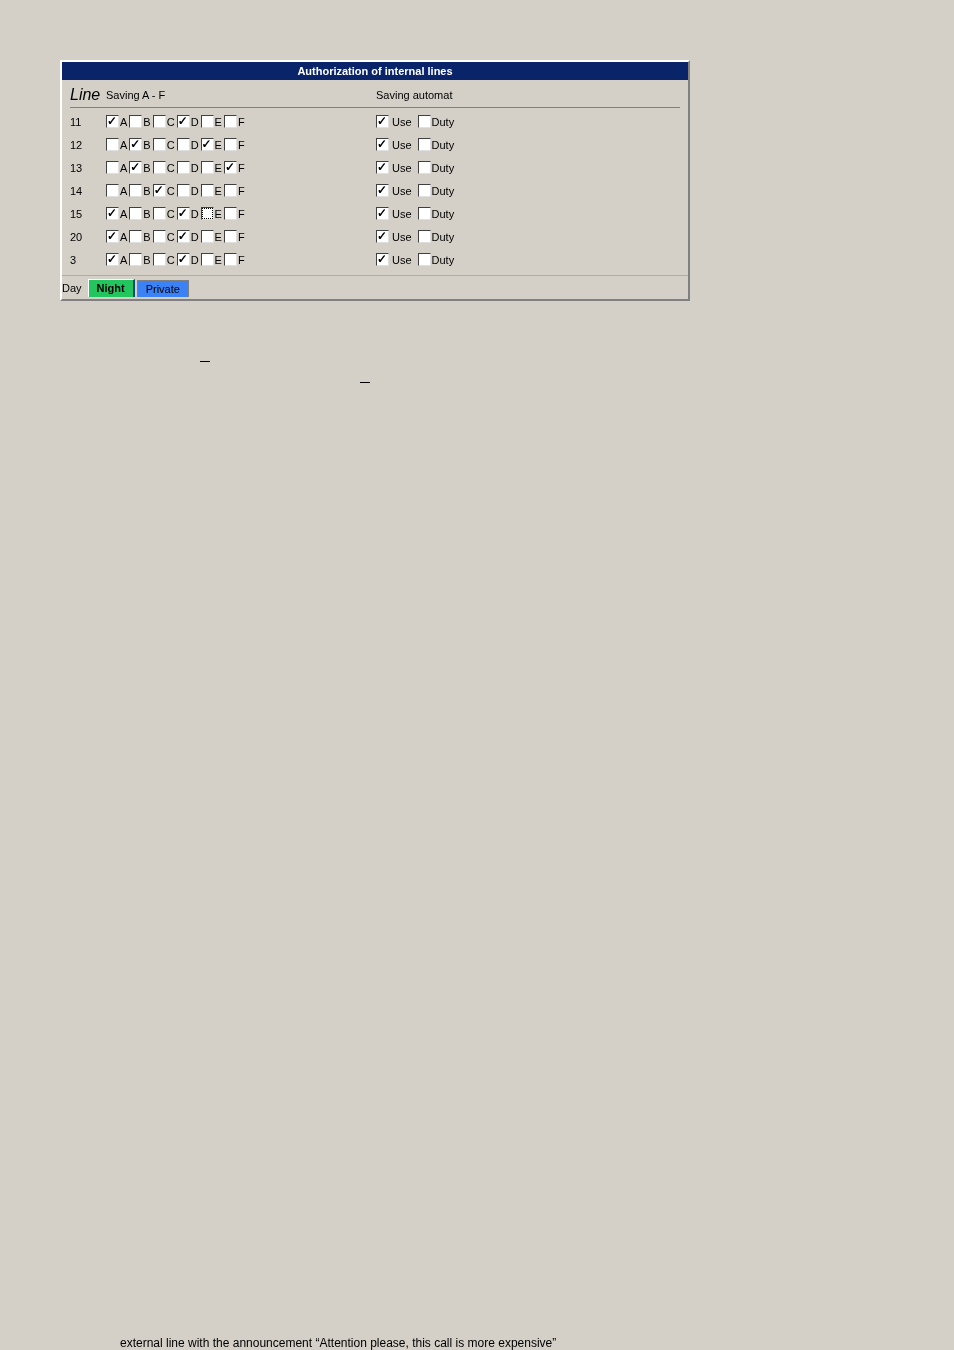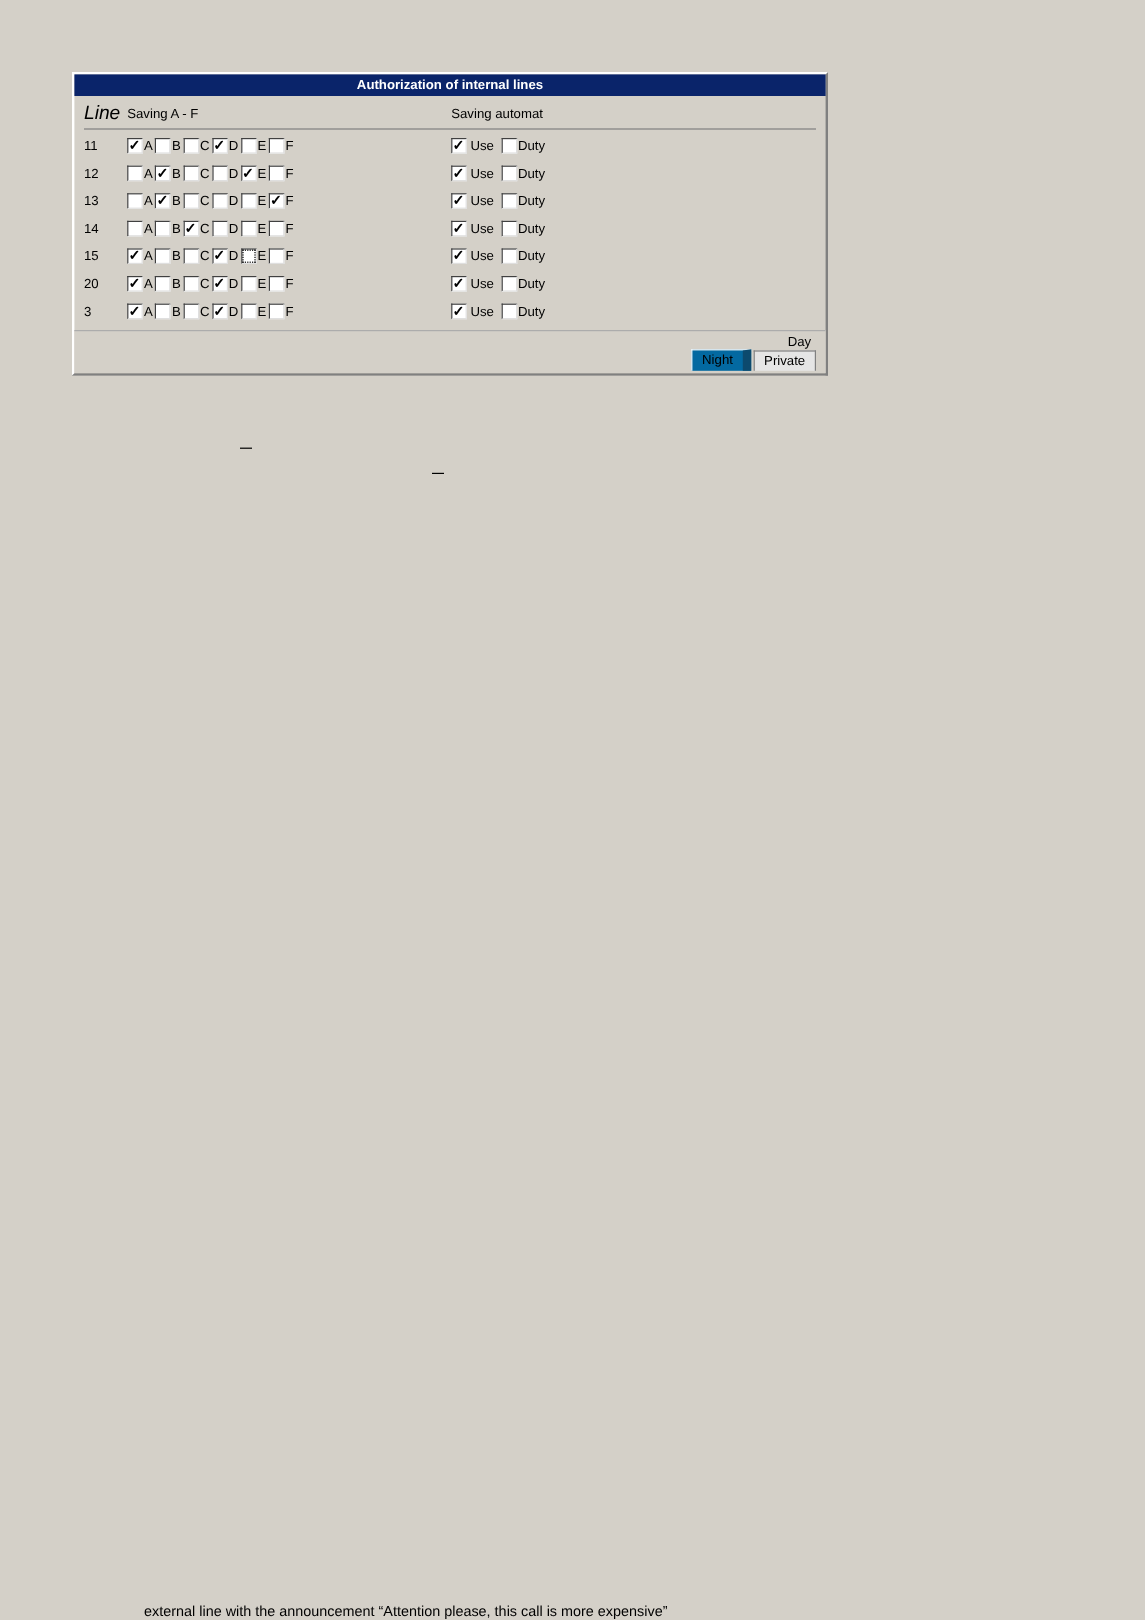--- a/index.html
+++ b/index.html
@@ -137,44 +137,43 @@
       display: flex;
       align-items: center;
       gap: 0;
     }
 
     .tab {
       padding: 2px 8px;
       font-size: 11px;
       border: 1px solid #808080;
       border-bottom: none;
-      background: #e5e5e5;
+      background: #3b82f6;
       margin-right: 2px;
       cursor: pointer;
       position: relative;
       bottom: 0;
     }
 
     .tab.active {
-      background: #0369a1;
+      background: #22c55e;
       border-top: 1px solid #ffffff;
       border-left: 1px solid #ffffff;
-      border-right: 7px solid #0c4a6e;
-      font-weight: normal;
+      border-right: 2px solid #0c4a6e;
+      font-weight: bold;
       z-index: 1;
       padding-bottom: 3px;
     }
 
     .bottom-tabs-row {
       display: flex;
-      align-items: flex-end;
-      padding: 3px 6px 2px 16px;
+      align-items: center;
+      padding: 3px 6px 2px 0;
       border-top: 1px solid #acacac;
       background: #d4d0c8;
-      flex-direction: column;
     }
 
     .day-label {
       font-size: 11px;
       margin-right: 6px;
     }
 
     
     .dash-line {
       margin-top: 60px;

